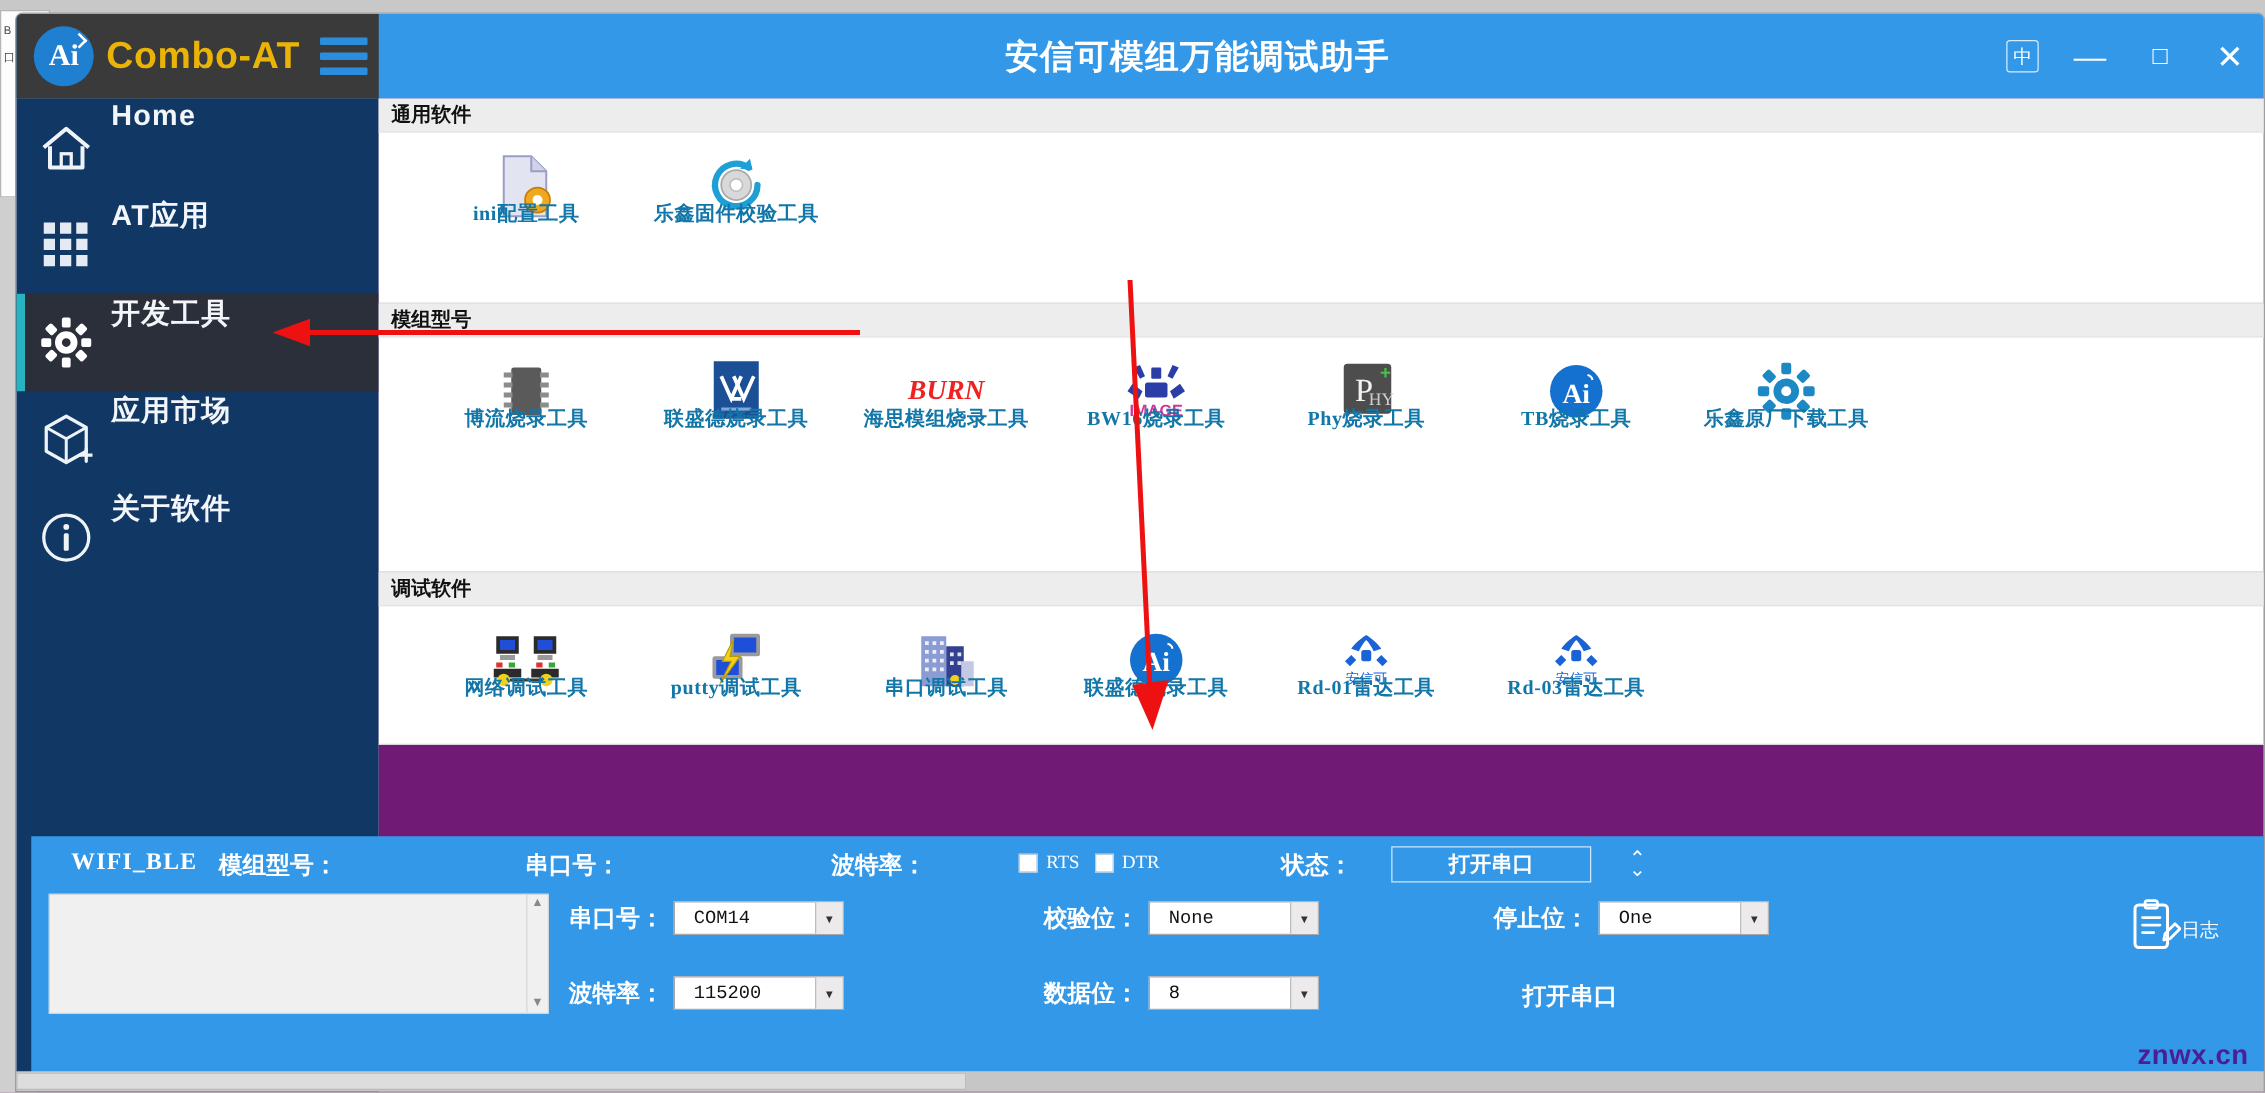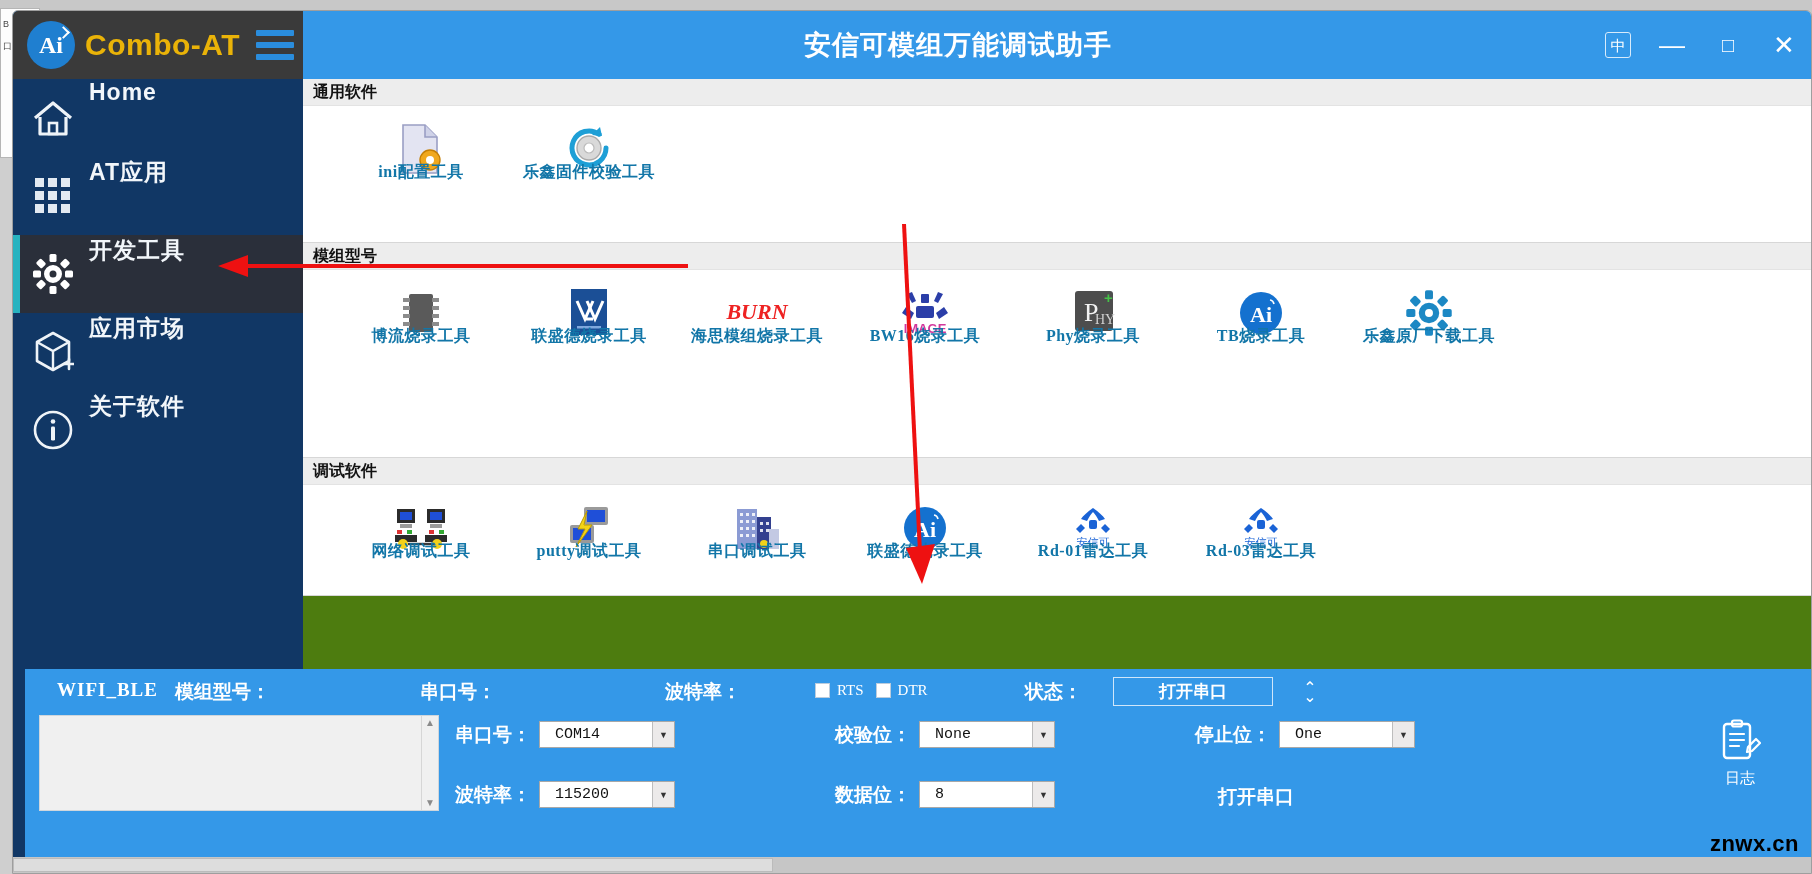--- a/index.html
+++ b/index.html
@@ -93,21 +93,21 @@
   .side-item .slabel { font-size:23px; font-weight:bold; letter-spacing:1px; }
   .side-item.active { background:#2a2f3a; }
   .side-item.active::before{
     content:""; position:absolute; left:0; top:0; width:7px; height:78px; background:#27b3c0;
   }
   .side-item svg { display:block; }
 
   
   .content {
     position:absolute; left:290px; top:68px; right:0; bottom:0;
-    background:#4d7c0f;
+    background:#701a75;
   }
   .section {
     background:#ffffff;
     border-bottom:1px solid #d7d7d7;
   }
   .section-head {
     height:27px; background:#ededed;
     display:flex; align-items:center; padding-left:10px;
     border-bottom:1px solid #e3e3e3;
   }
@@ -206,27 +206,27 @@
   .f-data   { left:810px; top:112px; }
   .f-stop   { left:1170px; top:52px; }
 
   .open-txt {
     position:absolute; left:1193px; top:115px; color:#fff;
     font-size:19px; font-weight:bold; font-family:"Liberation Serif", serif;
     cursor:pointer;
   }
   .logtool {
     position:absolute; right:34px; top:50px; width:74px;
-    display:flex; flex-direction:column; align-items:center; cursor:pointer;
+    display:flex; flex-direction:row; align-items:center; cursor:pointer;
   }
   .logtool .ltlabel { color:#fff; font-size:15px; margin-top:2px;
                       font-family:"Liberation Serif", serif; }
   .watermark {
     position:absolute; right:12px; bottom:16px;
-    color:#000000; font-size:22px; font-weight:bold; letter-spacing:0.5px;
+    color:#4c1d95; font-size:22px; font-weight:bold; letter-spacing:0.5px;
   }
 
   
   .winscroll {
     position:absolute; left:0; bottom:0; width:1800px; height:16px;
     background:#c6c6c6;
   }
   .winscroll .thumb {
     position:absolute; left:0; top:1px; width:760px; height:14px; background:#ddd;
     border:1px solid #bbb;

